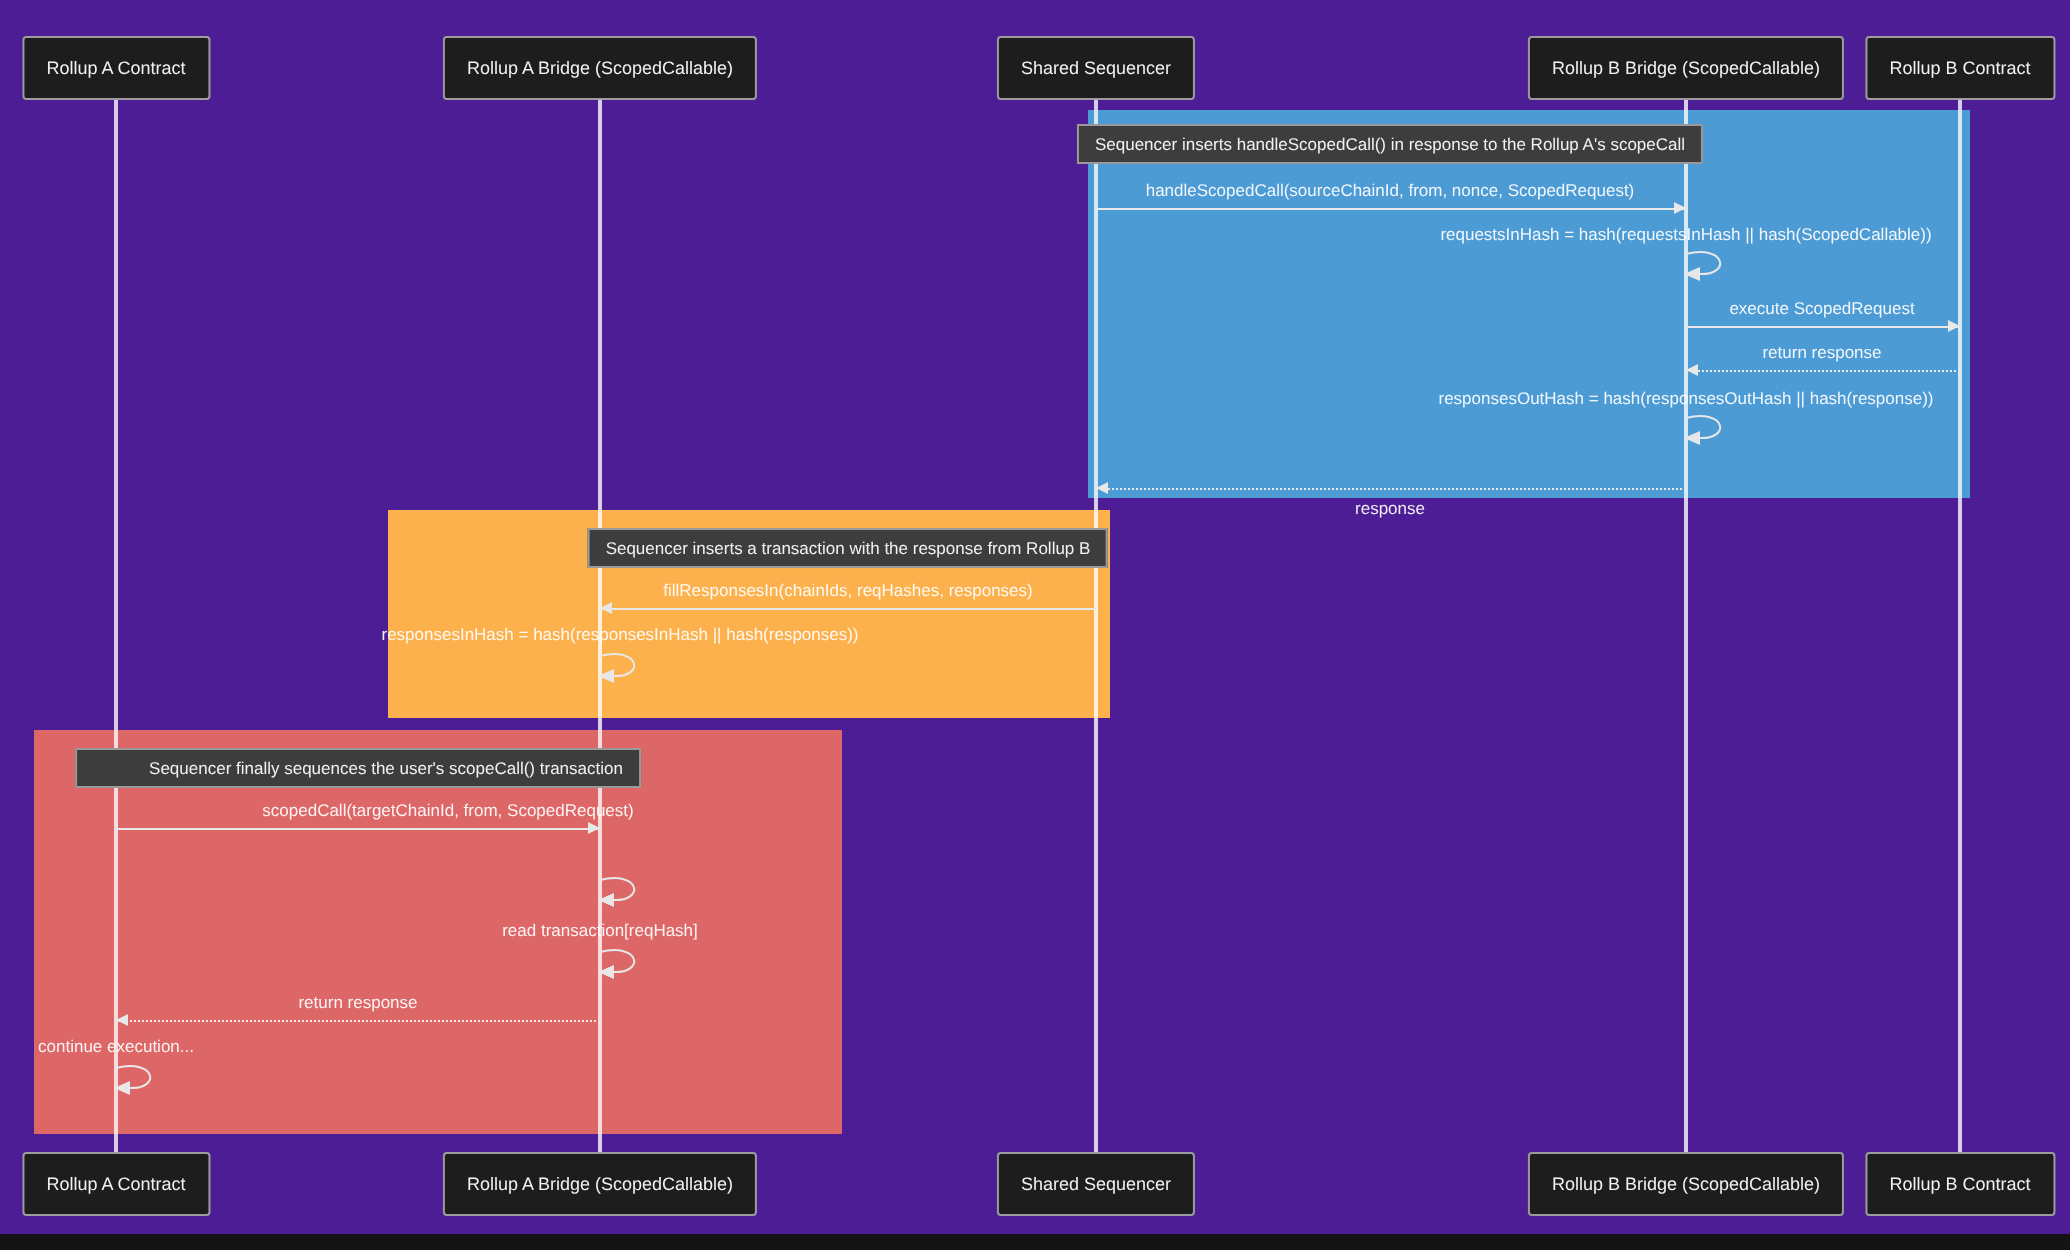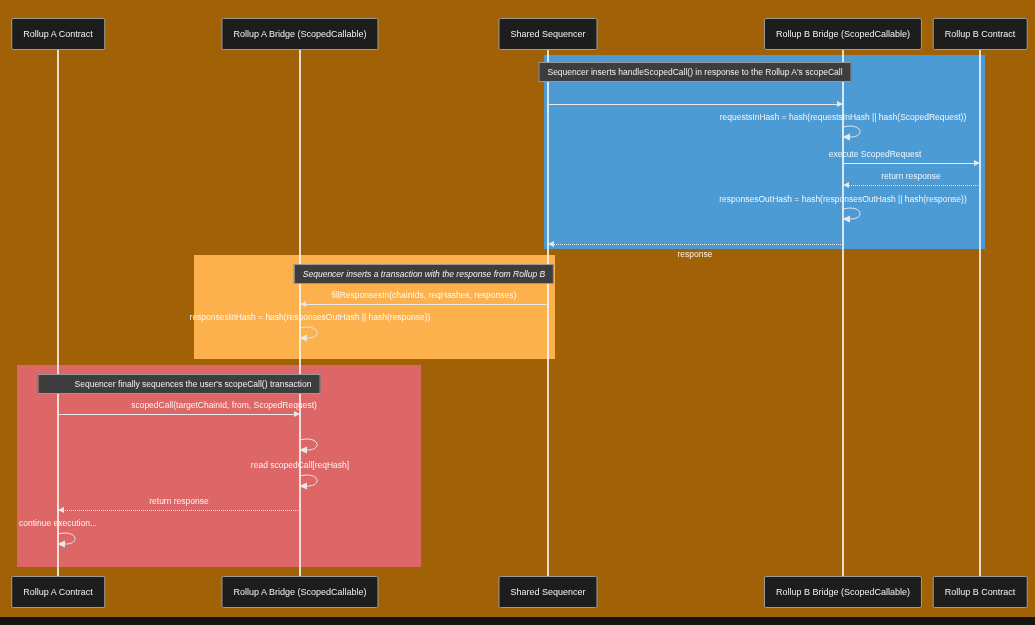--- a/index.html
+++ b/index.html
@@ -1,21 +1,21 @@
 <!DOCTYPE html>
 <html><head>
 <meta charset="utf-8">
 <style>
   * { margin: 0; padding: 0; box-sizing: border-box; }
   html, body { background: #101010; }
   .canvas {
     position: relative;
     width: 1035px;
     height: 625px;
-    background: #a16207;
+    background: #4c1d95;
     overflow: hidden;
     font-family: "Liberation Sans", sans-serif;
     color: #f0f0f0;
   }
   .bottom-strip {
     position: absolute; left: 0; top: 617px; width: 1035px; height: 8px;
     background: #141414;
   }
   .region { position: absolute; z-index: 1; }
   .region.blue   { background: #4c9bd5; }
@@ -90,71 +90,72 @@
   <div class="actor" style="left:980px; top:18px;">Rollup B Contract</div>
 
   <div class="actor" style="left:58px;  top:576px;">Rollup A Contract</div>
   <div class="actor" style="left:300px; top:576px;">Rollup A Bridge (ScopedCallable)</div>
   <div class="actor" style="left:548px; top:576px;">Shared Sequencer</div>
   <div class="actor" style="left:843px; top:576px;">Rollup B Bridge (ScopedCallable)</div>
   <div class="actor" style="left:980px; top:576px;">Rollup B Contract</div>
 
   <div class="note" style="left:695px; top:62px;">Sequencer inserts handleScopedCall() in response to the Rollup A's scopeCall</div>
 
+  <div class="msg-label" style="left:695px; top:90px;">handleScopedCall(sourceChainId, from, nonce, ScopedRequest)</div>
   <div class="arrow-line" style="left:548px; top:104px; width:295px;"></div>
   <div class="ah right" style="left:837px; top:101px;"></div>
 
-  <div class="msg-label" style="left:843px; top:112px;">requestsInHash = hash(requestsInHash || hash(ScopedRequest))</div>
+  <div class="msg-label" style="left:843px; top:112px;">requestsInHash = hash(requestsInHash || hash(ScopedCallable))</div>
   <svg class="loop" style="left:842px; top:124px;" width="25" height="17" viewBox="0 0 25 17">
     <path d="M1 3 C 21 -2, 24 14, 7 13" fill="none" stroke="#e8e8e8" stroke-width="1"></path>
     <polygon points="0,13 8,9.5 8,16.5" fill="#e8e8e8"></polygon>
   </svg>
 
-  <div class="msg-label" style="left:875px; top:149px;">execute ScopedRequest</div>
+  <div class="msg-label" style="left:911px; top:149px;">execute ScopedRequest</div>
   <div class="arrow-line" style="left:843px; top:163px; width:137px;"></div>
   <div class="ah right" style="left:974px; top:160px;"></div>
 
   <div class="msg-label" style="left:911px; top:171px;">return response</div>
   <div class="arrow-line dotted" style="left:843px; top:185px; width:137px;"></div>
   <div class="ah left" style="left:843px; top:182px;"></div>
 
   <div class="msg-label" style="left:843px; top:194px;text-align:center;">responsesOutHash = hash(responsesOutHash || hash(response))</div>
   <svg class="loop" style="left:842px; top:206px;" width="25" height="17" viewBox="0 0 25 17">
     <path d="M1 3 C 21 -2, 24 14, 7 13" fill="none" stroke="#e8e8e8" stroke-width="1"></path>
     <polygon points="0,13 8,9.5 8,16.5" fill="#e8e8e8"></polygon>
   </svg>
 
   <div class="msg-label" style="left:695px; top:230px;margin-top:19px;">response</div>
   <div class="arrow-line dotted" style="left:548px; top:244px; width:295px;"></div>
   <div class="ah left" style="left:548px; top:241px;"></div>
 
-  <div class="note" style="left:424px; top:264px;font-style:italic;">Sequencer inserts a transaction with the response from Rollup B</div>
+  <div class="note" style="left:424px; top:264px;">Sequencer inserts a transaction with the response from Rollup B</div>
 
   <div class="msg-label" style="left:424px; top:290px;">fillResponsesIn(chainIds, reqHashes, responses)</div>
   <div class="arrow-line" style="left:300px; top:304px; width:248px;"></div>
   <div class="ah left" style="left:300px; top:301px;"></div>
 
-  <div class="msg-label" style="left:310px; top:312px;">responsesInHash = hash(responsesOutHash || hash(response))</div>
+  <div class="msg-label" style="left:310px; top:312px;">responsesInHash = hash(responsesInHash || hash(responses))</div>
   <svg class="loop" style="left:299px; top:325px;" width="25" height="17" viewBox="0 0 25 17">
     <path d="M1 3 C 21 -2, 24 14, 7 13" fill="none" stroke="#e8e8e8" stroke-width="1"></path>
     <polygon points="0,13 8,9.5 8,16.5" fill="#e8e8e8"></polygon>
   </svg>
 
   <div class="note" style="left:179px; top:374px;padding-left:36px;">Sequencer finally sequences the user's scopeCall() transaction</div>
 
   <div class="msg-label" style="left:179px; top:400px;margin-left:45px;">scopedCall(targetChainId, from, ScopedRequest)</div>
   <div class="arrow-line" style="left:58px; top:414px; width:242px;"></div>
   <div class="ah right" style="left:294px; top:411px;"></div>
 
   <svg class="loop" style="left:299px; top:437px;" width="25" height="17" viewBox="0 0 25 17">
     <path d="M1 3 C 21 -2, 24 14, 7 13" fill="none" stroke="#e8e8e8" stroke-width="1"></path>
     <polygon points="0,13 8,9.5 8,16.5" fill="#e8e8e8"></polygon>
   </svg>
 
-  <div class="msg-label" style="left:300px; top:460px;">read scopedCall[reqHash]</div>
+  <div class="msg-label" style="left:300px; top:460px;">read transaction[reqHash]</div>
   <svg class="loop" style="left:299px; top:473px;" width="25" height="17" viewBox="0 0 25 17">
     <path d="M1 3 C 21 -2, 24 14, 7 13" fill="none" stroke="#e8e8e8" stroke-width="1"></path>
     <polygon points="0,13 8,9.5 8,16.5" fill="#e8e8e8"></polygon>
   </svg>
 
   <div class="msg-label" style="left:179px; top:496px;">return response</div>
   <div class="arrow-line dotted" style="left:58px; top:510px; width:242px;"></div>
   <div class="ah left" style="left:58px; top:507px;"></div>
 
   <div class="msg-label" style="left:58px; top:518px;">continue execution...</div>

